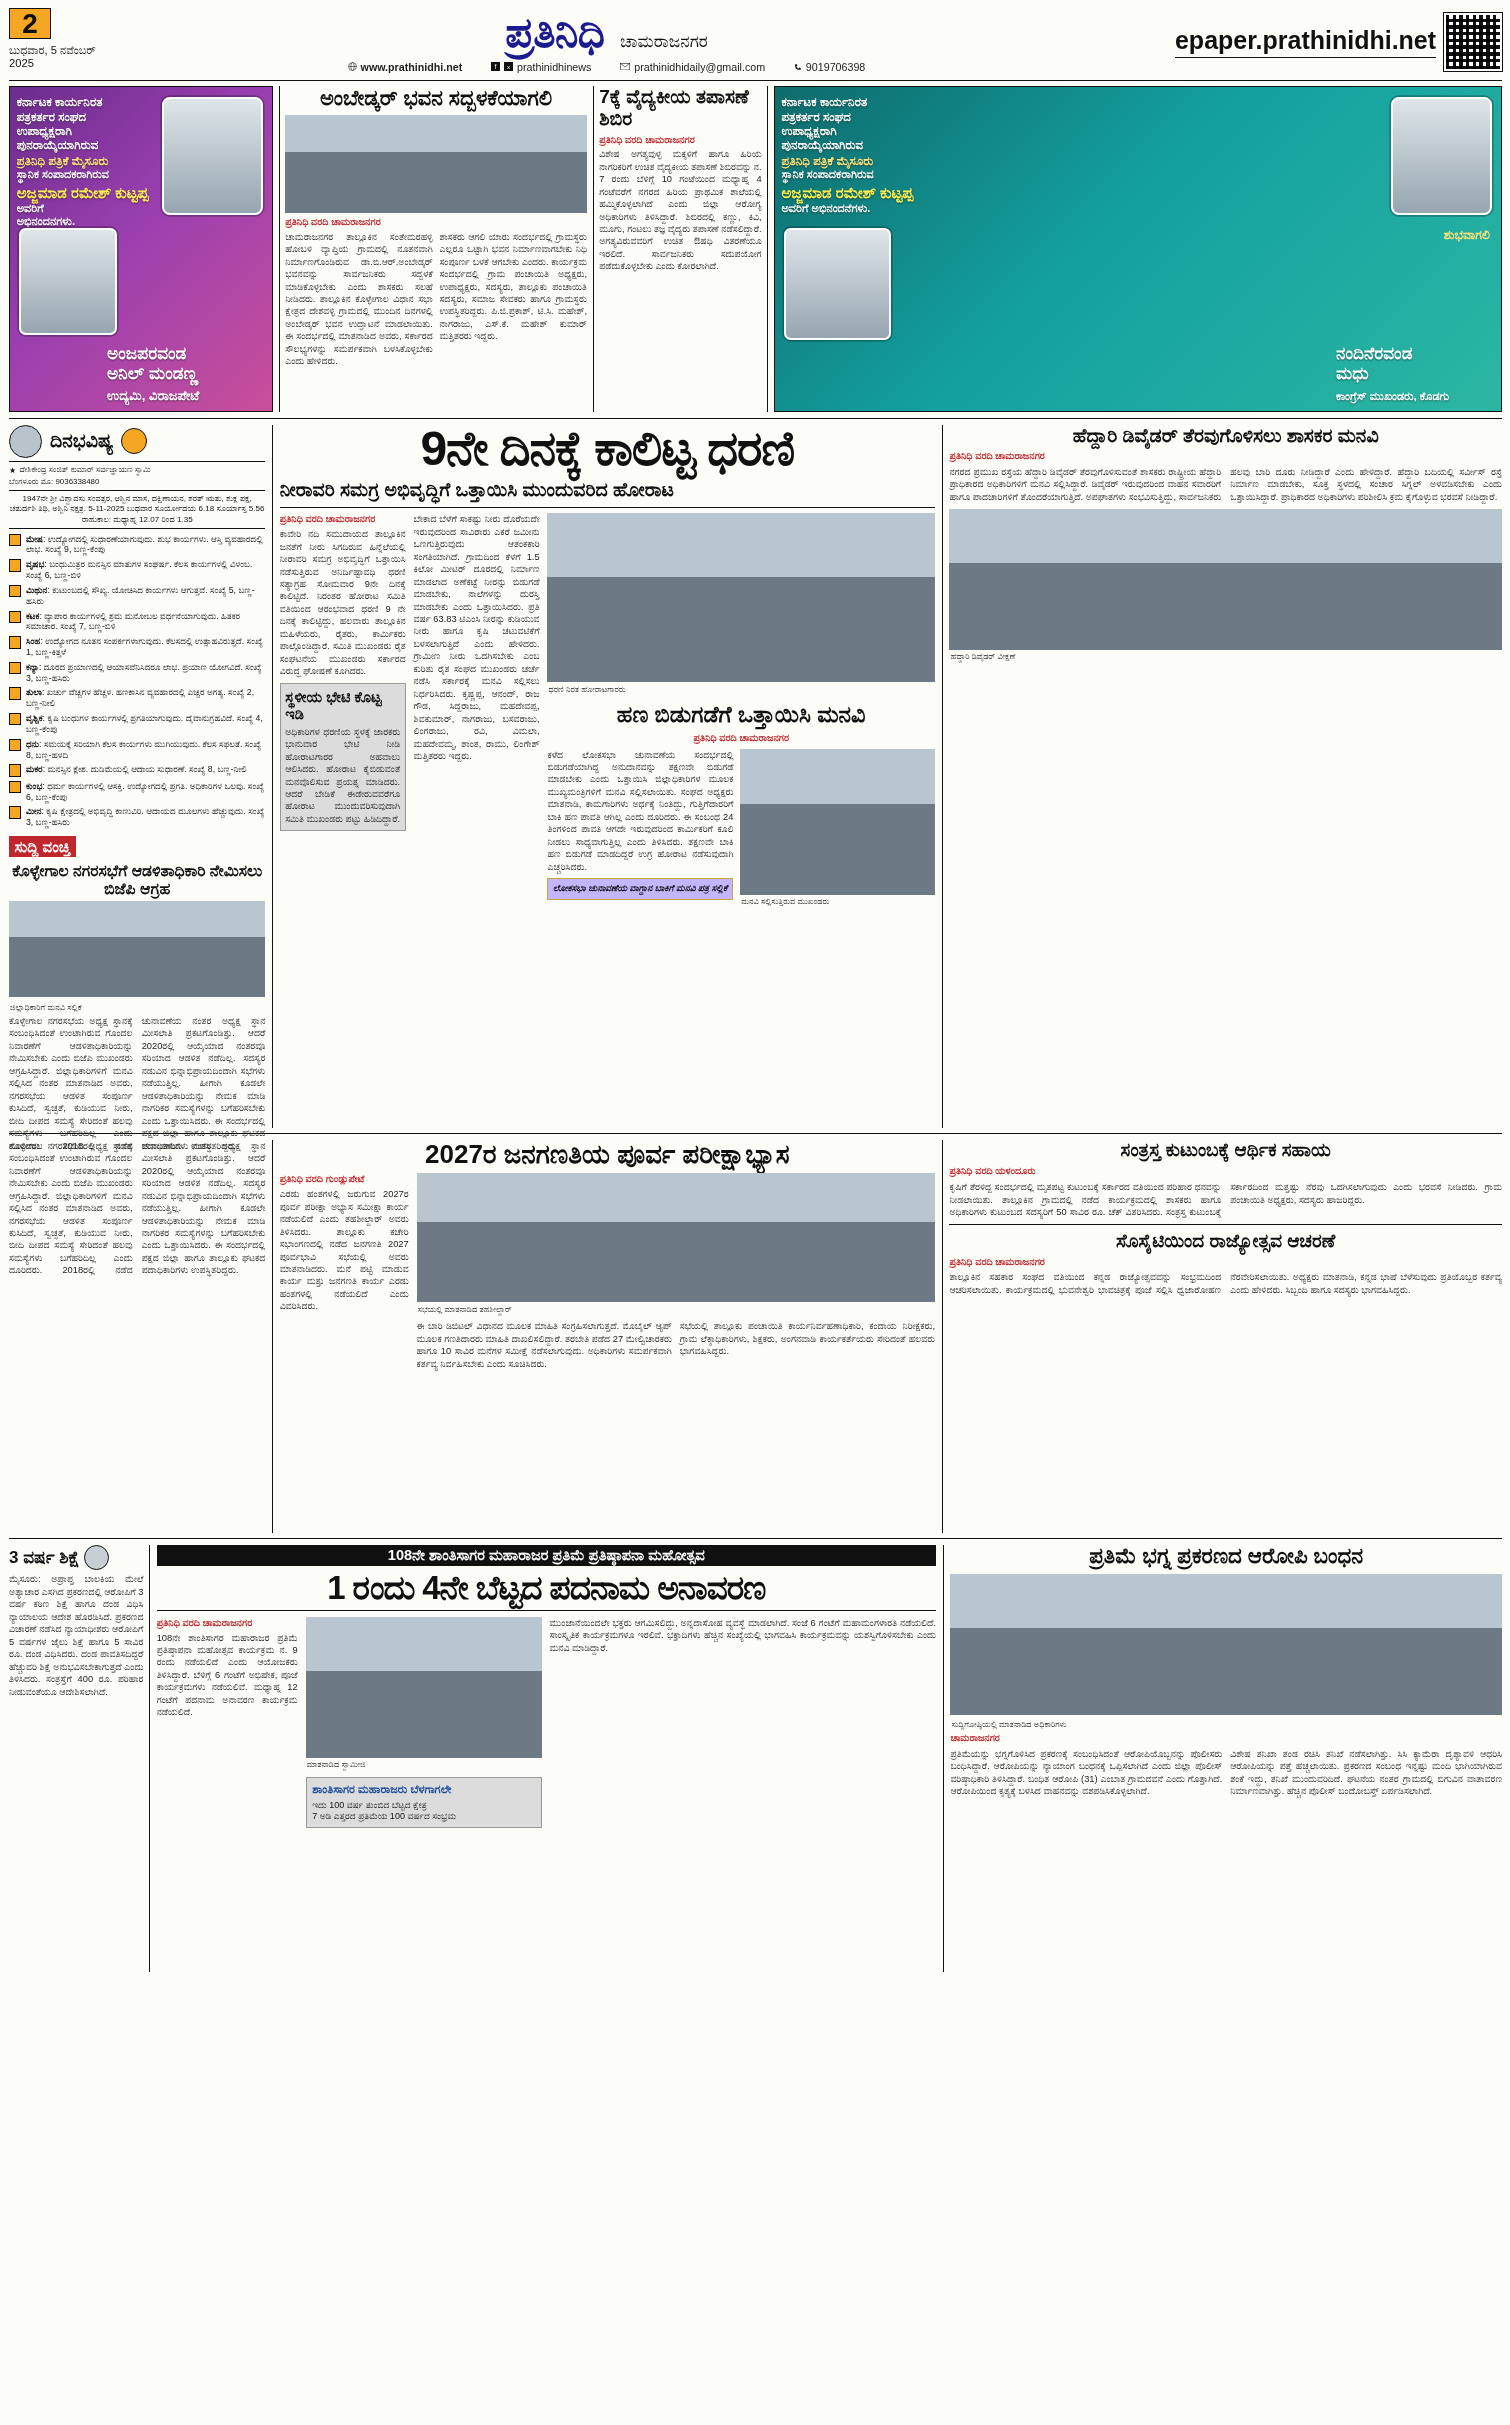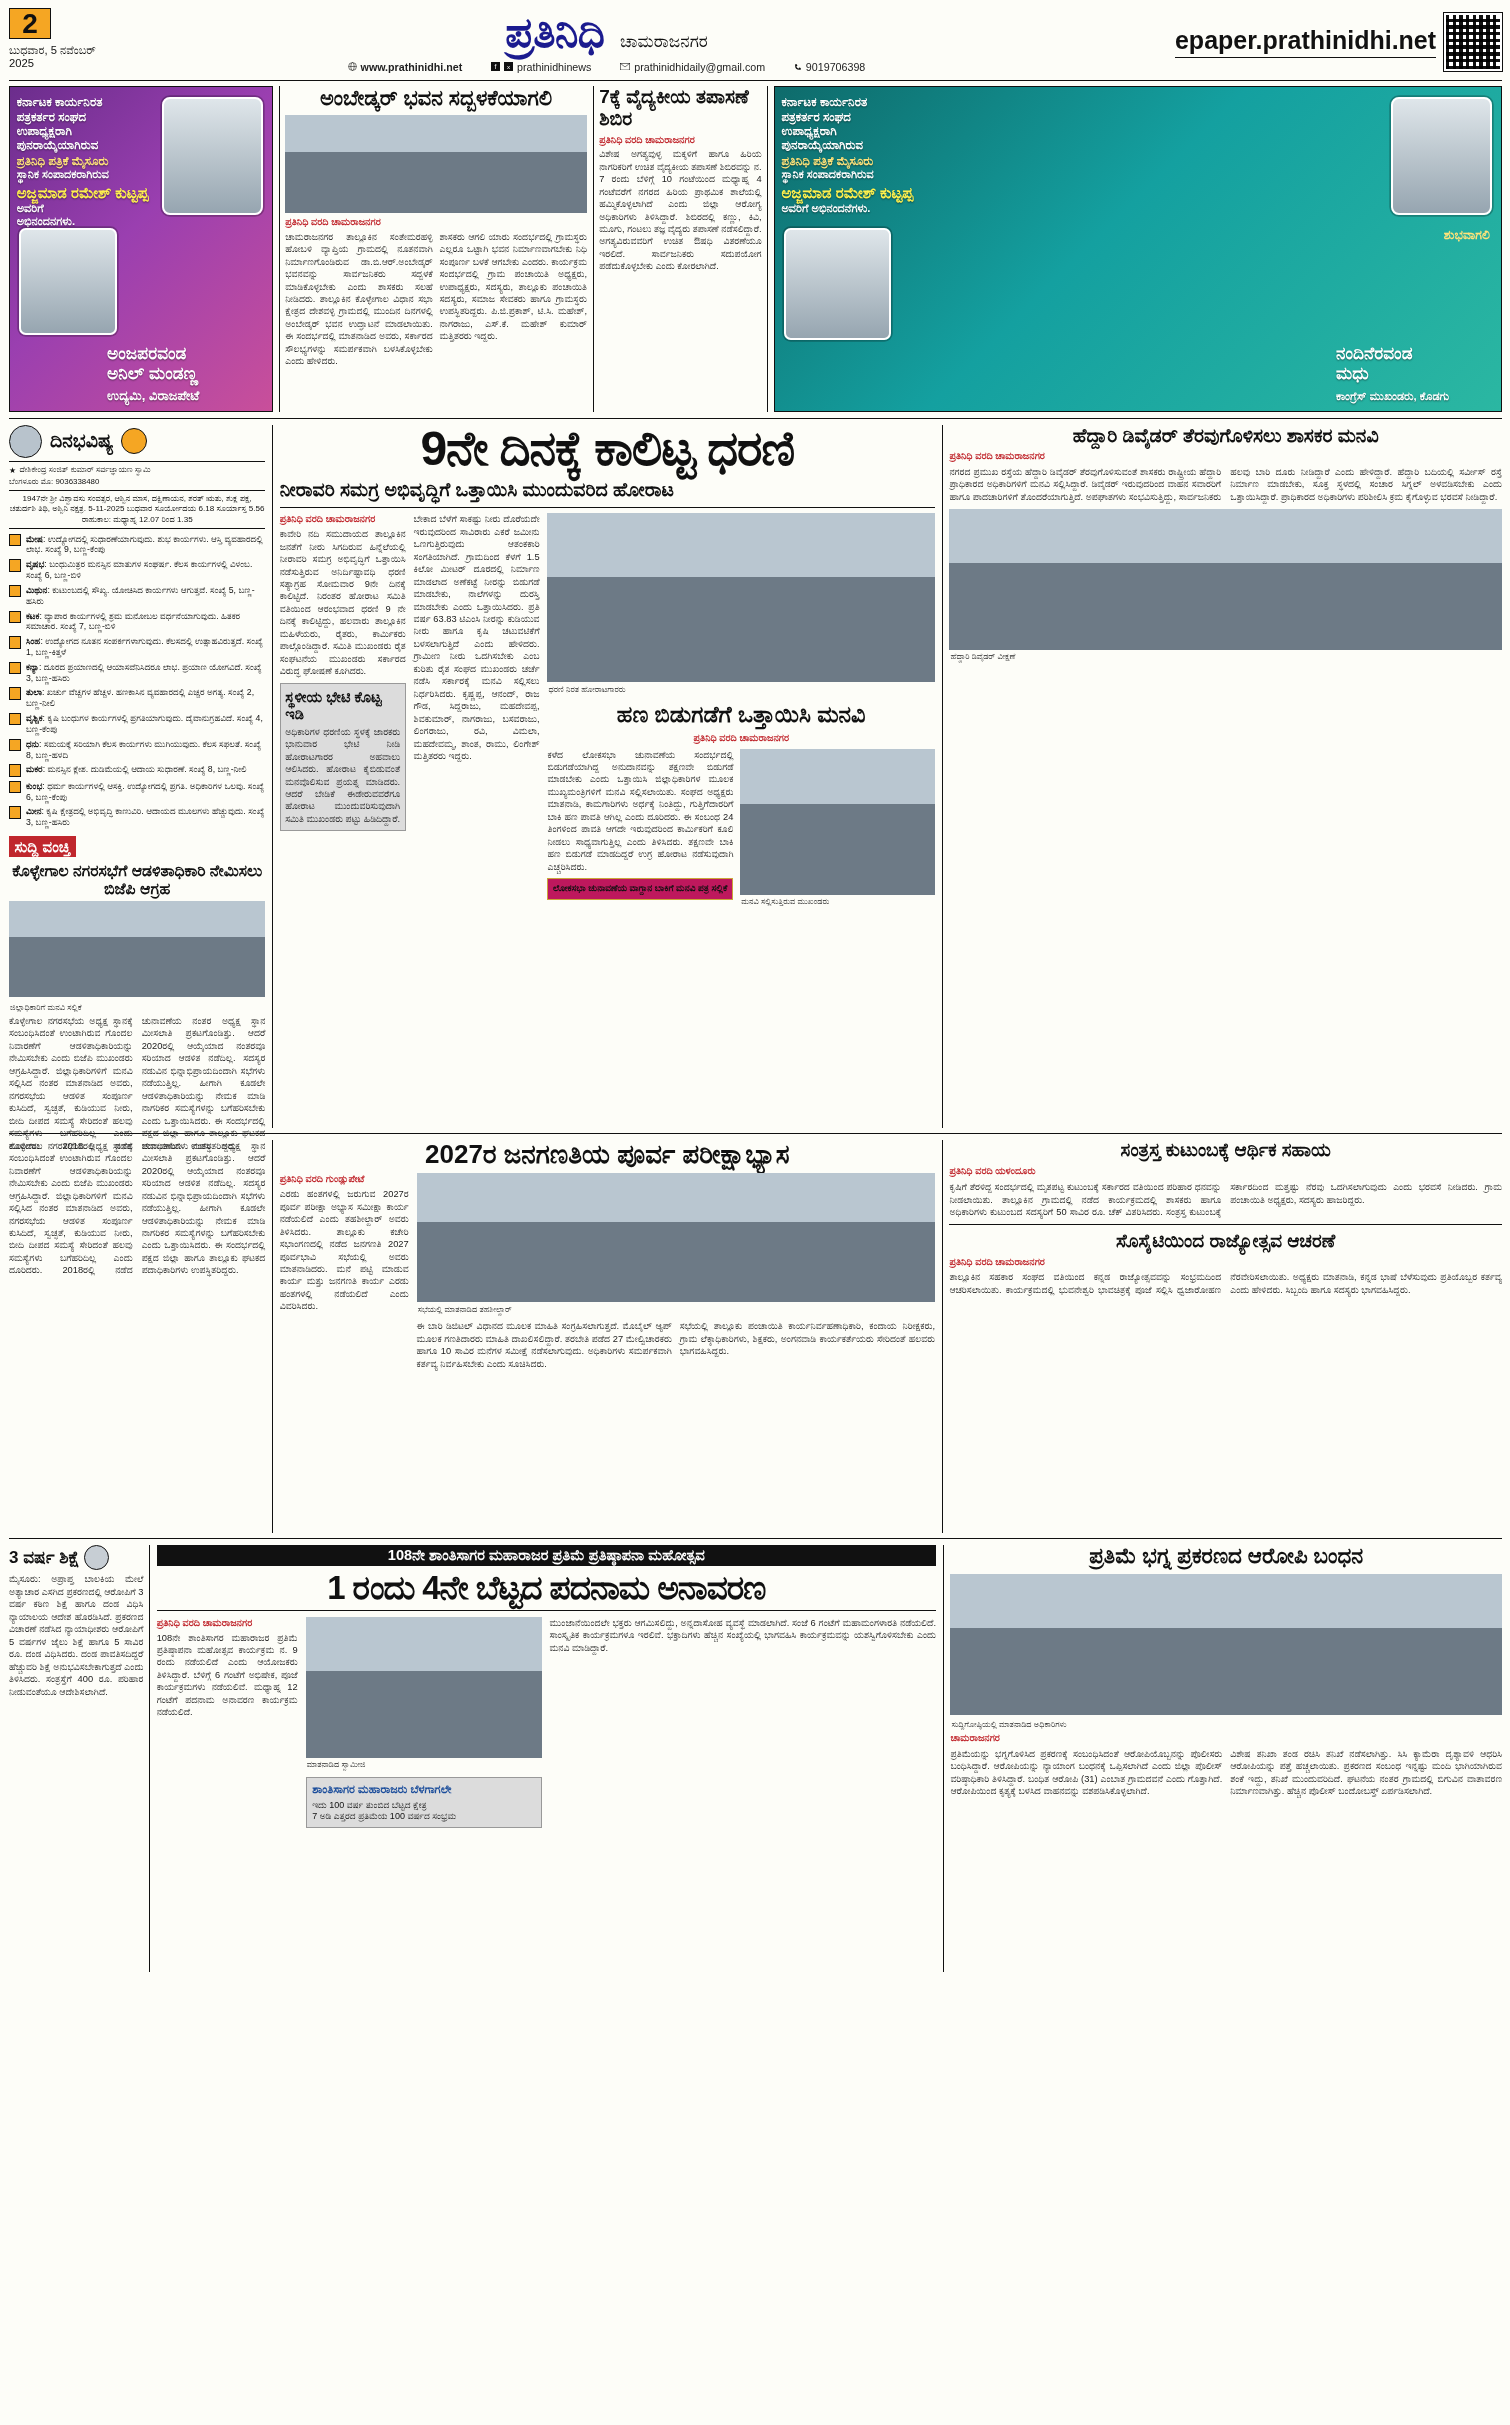--- a/index.html
+++ b/index.html
@@ -77,21 +77,21 @@
   .horo-title .t { font-size:19px; font-weight:bold; }
   .zitem { display:flex; gap:4.5px; font-size:8.7px; line-height:1.25; margin-bottom:3.9px; }
   .zicon { width:12.4px; height:12.4px; flex:0 0 12.4px; background:#f5a623; border:0.6px solid #111; }
 
   .redbar { background:#c0272d; color:#fff; font-weight:bold; font-size:15px; padding:1.7px 5.6px; display:inline-block; }
 
   .hugehead { font-size:48px; font-weight:bold; text-align:center; line-height:1.02; letter-spacing:-1.1px; }
   .subhead { font-size:19px; font-weight:bold; margin-top:5.6px; }
 
   .grayblock { background:#dcdcdc; border:0.6px solid #999; }
-  .yellowblock { background:#be185d; border:1.1px solid #caa63a; }
+  .yellowblock { background:#c4b5fd; border:1.1px solid #caa63a;font-style:italic; }
 
   .cols2 { column-count:2; column-gap:9px; }
   .hr2 { border-top:1.1px solid #111; margin:5.6px 0; }
 </style>
 </head>
 <body>
 
 <div class="page">
 
   <div class="masthead">

